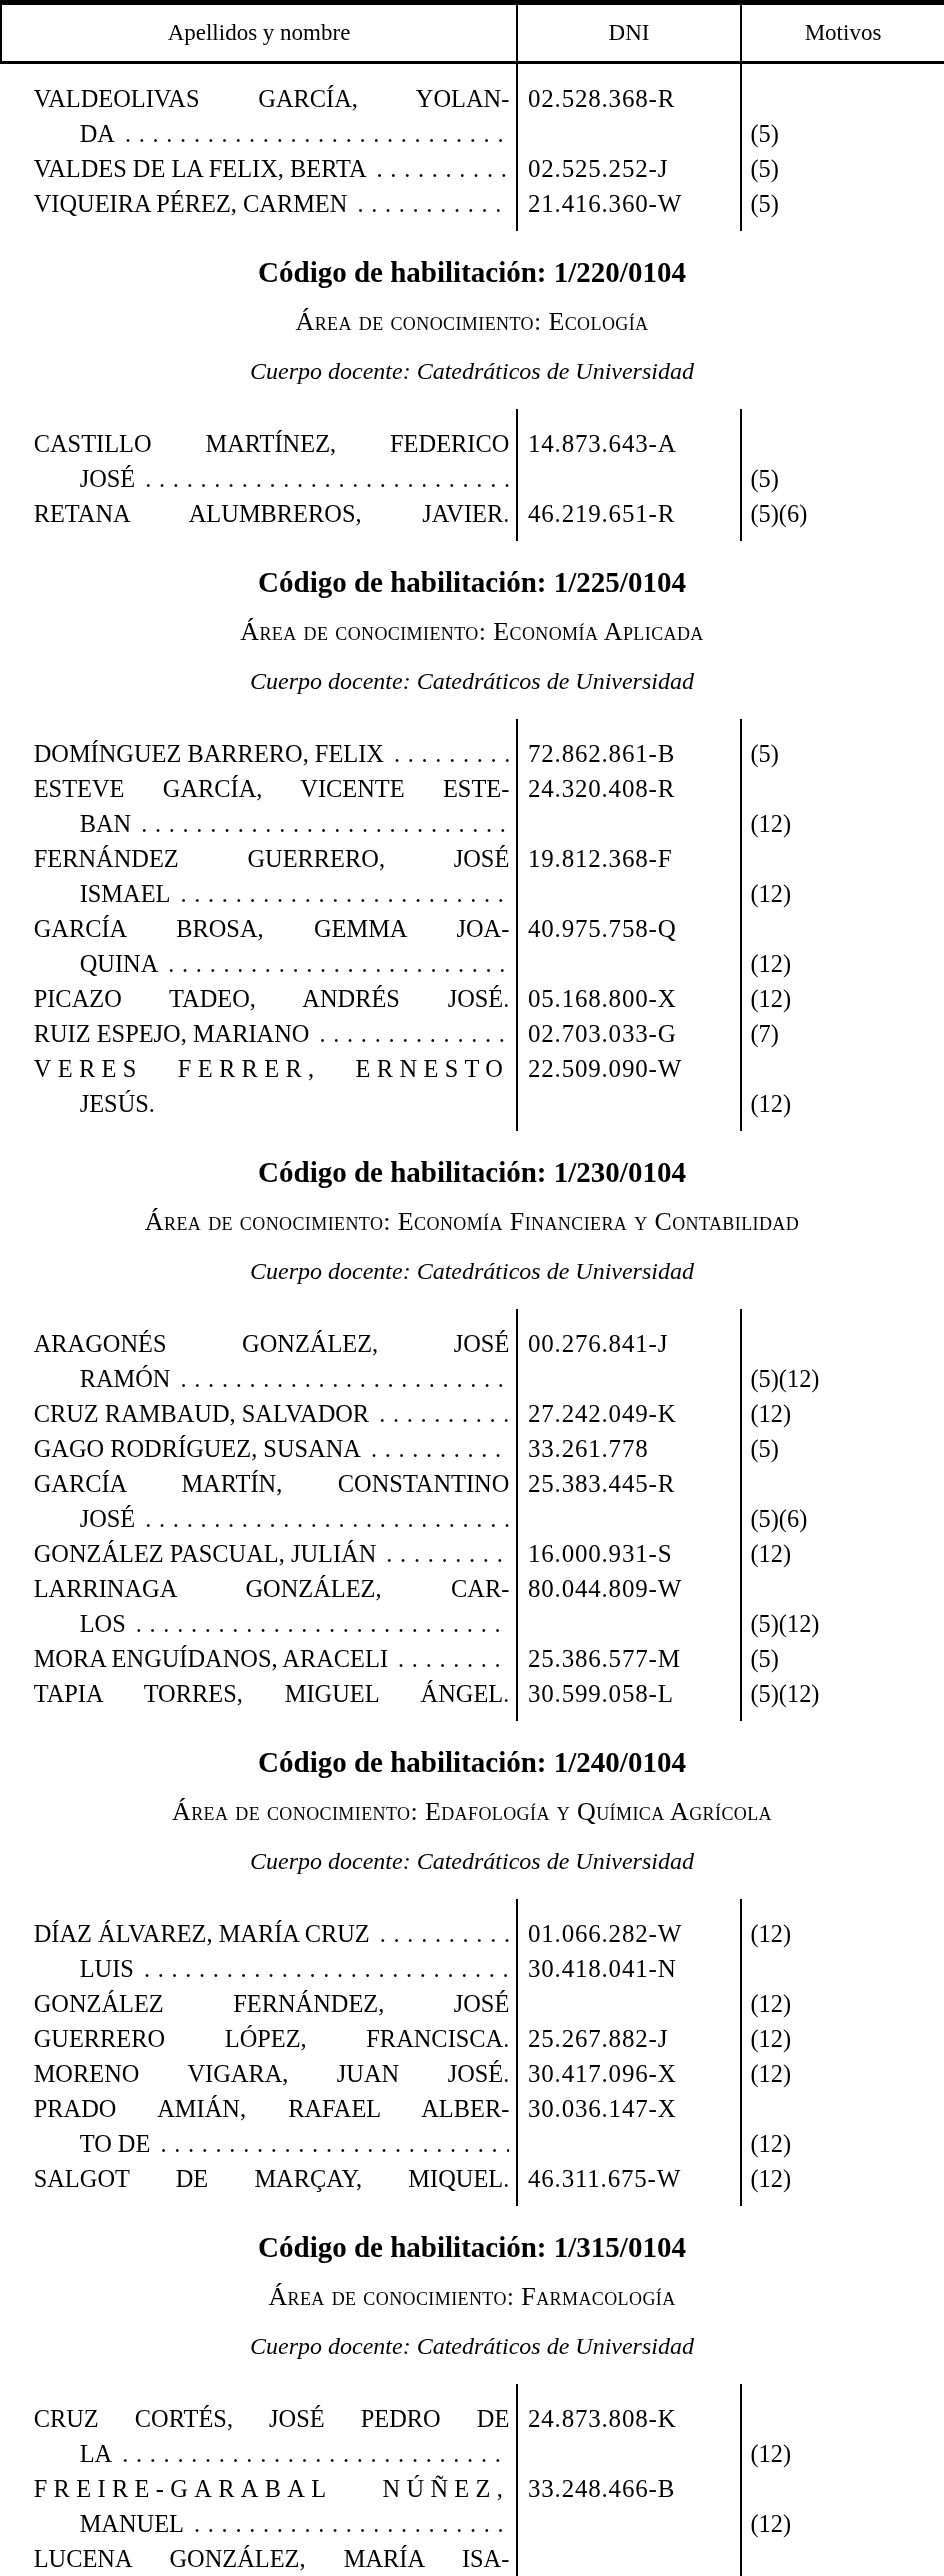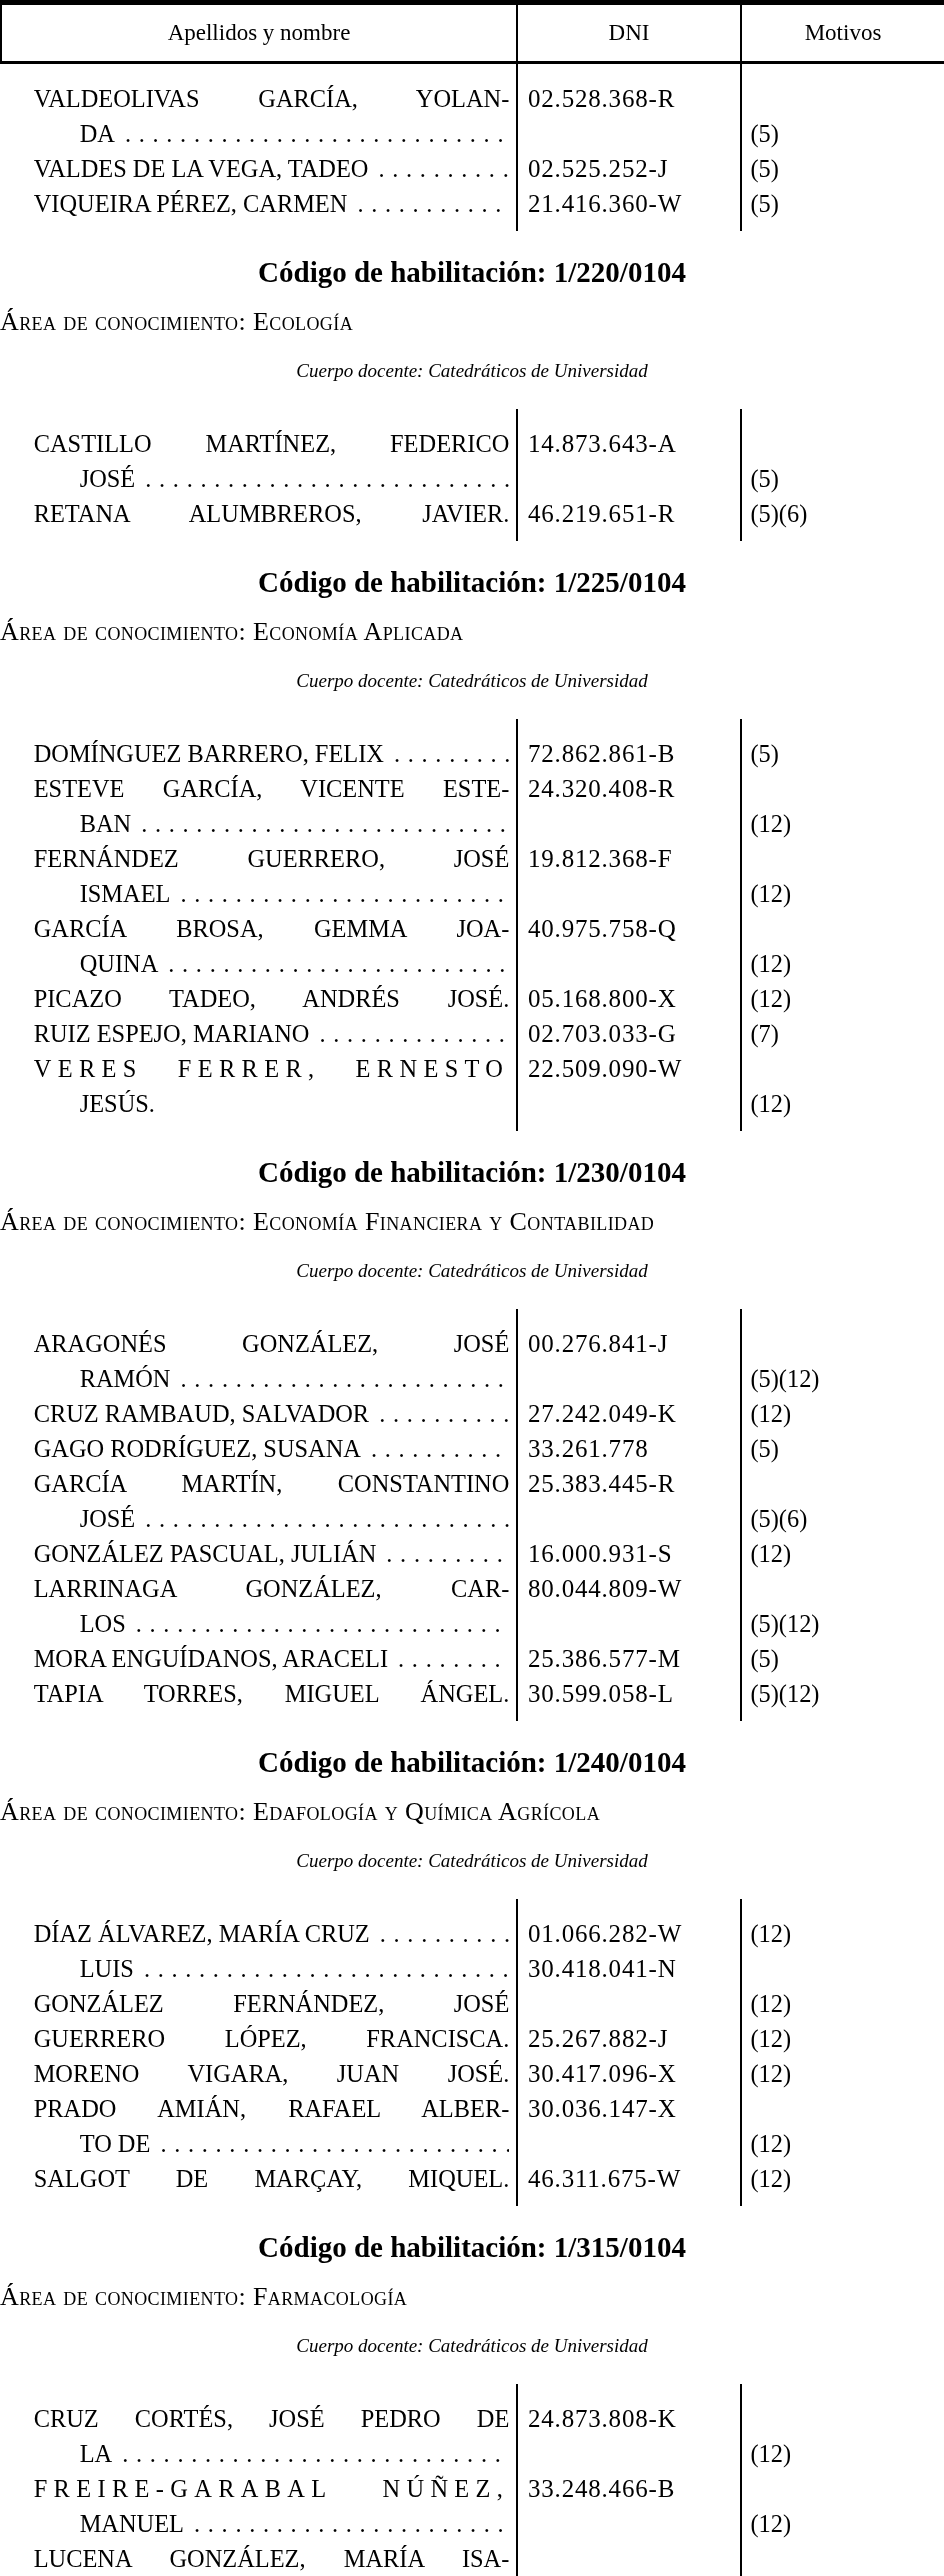--- a/index.html
+++ b/index.html
@@ -42,22 +42,22 @@
 
   .dni-cell{
     border-left:2.5px solid #000;border-right:2.5px solid #000;
     padding-left:10px;display:flex;align-items:flex-start;
     font-size:25px;line-height:35px;letter-spacing:0.8px;
   }
   .mot-cell{padding-left:8.4px;display:flex;align-items:flex-end;font-size:24.4px;line-height:35px;}
 
   
   .codigo{font-weight:bold;font-size:29px;text-align:center;margin-top:25px;line-height:32px;}
-  .area{font-variant:small-caps;font-variant-caps:small-caps;font-size:26px;text-align:left;margin-top:18.5px;line-height:30px;letter-spacing:0.4px;}
-  .cuerpo{font-style:italic;font-size:19px;text-align:center;margin-top:18.5px;margin-bottom:22px;line-height:32px;}
+  .area{font-variant:small-caps;font-variant-caps:small-caps;font-size:26px;text-align:center;margin-top:18.5px;line-height:30px;letter-spacing:0.4px;}
+  .cuerpo{font-style:italic;font-size:24px;text-align:center;margin-top:18.5px;margin-bottom:22px;line-height:32px;}
 </style>
 </head>
 <body>
 
 <div class="page">
   <div class="thead">
     <div class="th-name">Apellidos y nombre</div>
     <div class="th-dni">DNI</div>
     <div class="th-motivos">Motivos</div>
   </div>
@@ -74,21 +74,21 @@
           <div class="dni-cell">
             <span>02.528.368-R</span>
           </div>
           <div class="mot-cell">
             <span>(5)</span>
           </div>
         </div>
         <div class="entry">
           <div class="name-cell">
             <div class="name-line flexline">
-              <span class="ntext">VALDES DE LA VEGA, TADEO</span>
+              <span class="ntext">VALDES DE LA FELIX, BERTA</span>
               <span class="leader"></span>
             </div>
           </div>
           <div class="dni-cell">
             <span>02.525.252-J</span>
           </div>
           <div class="mot-cell">
             <span>(5)</span>
           </div>
         </div>

